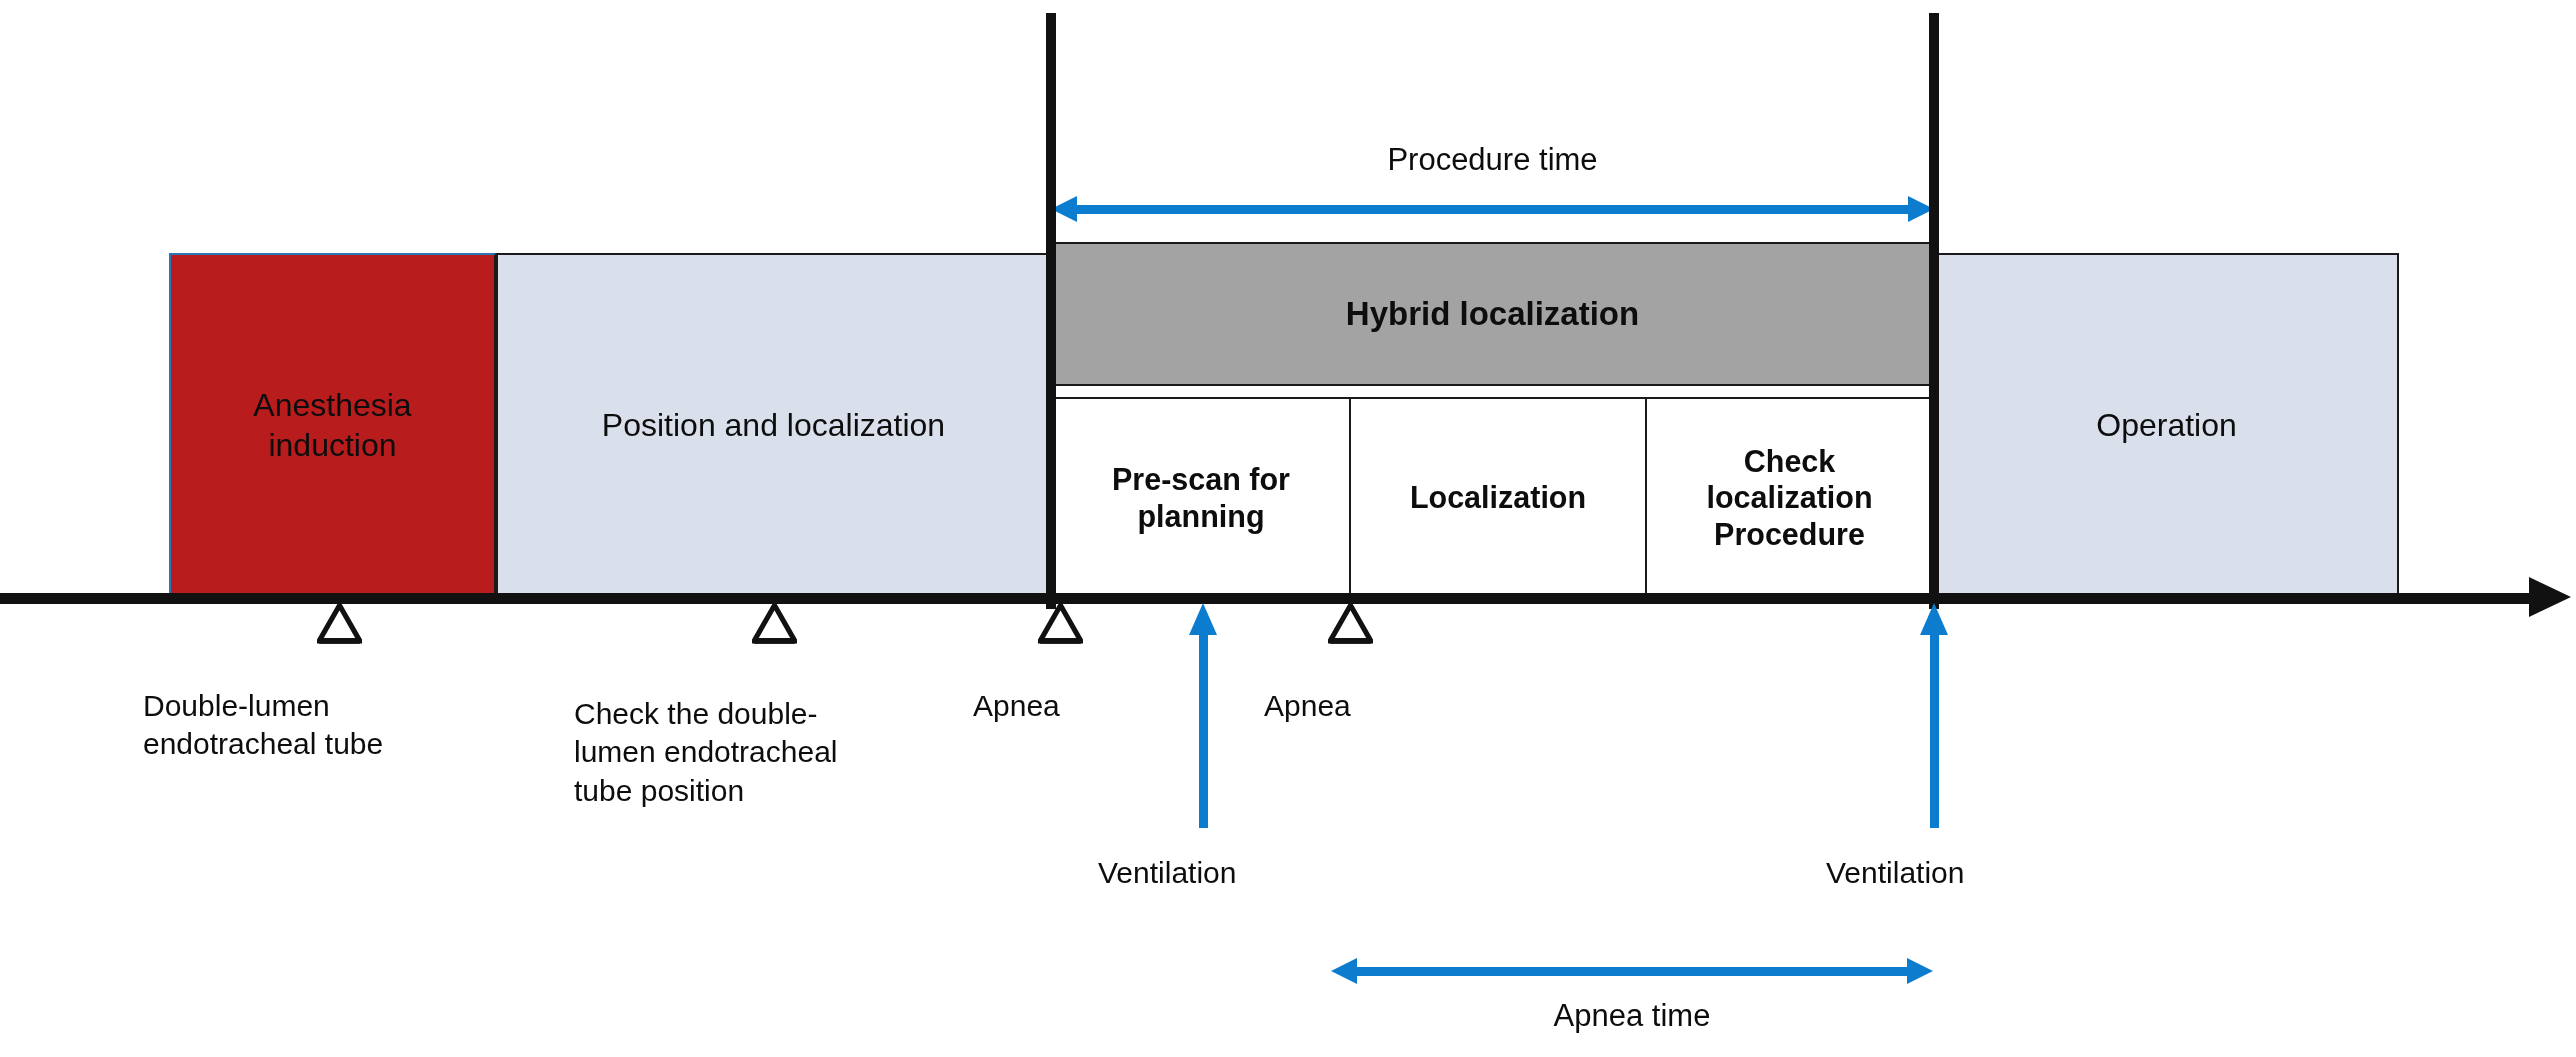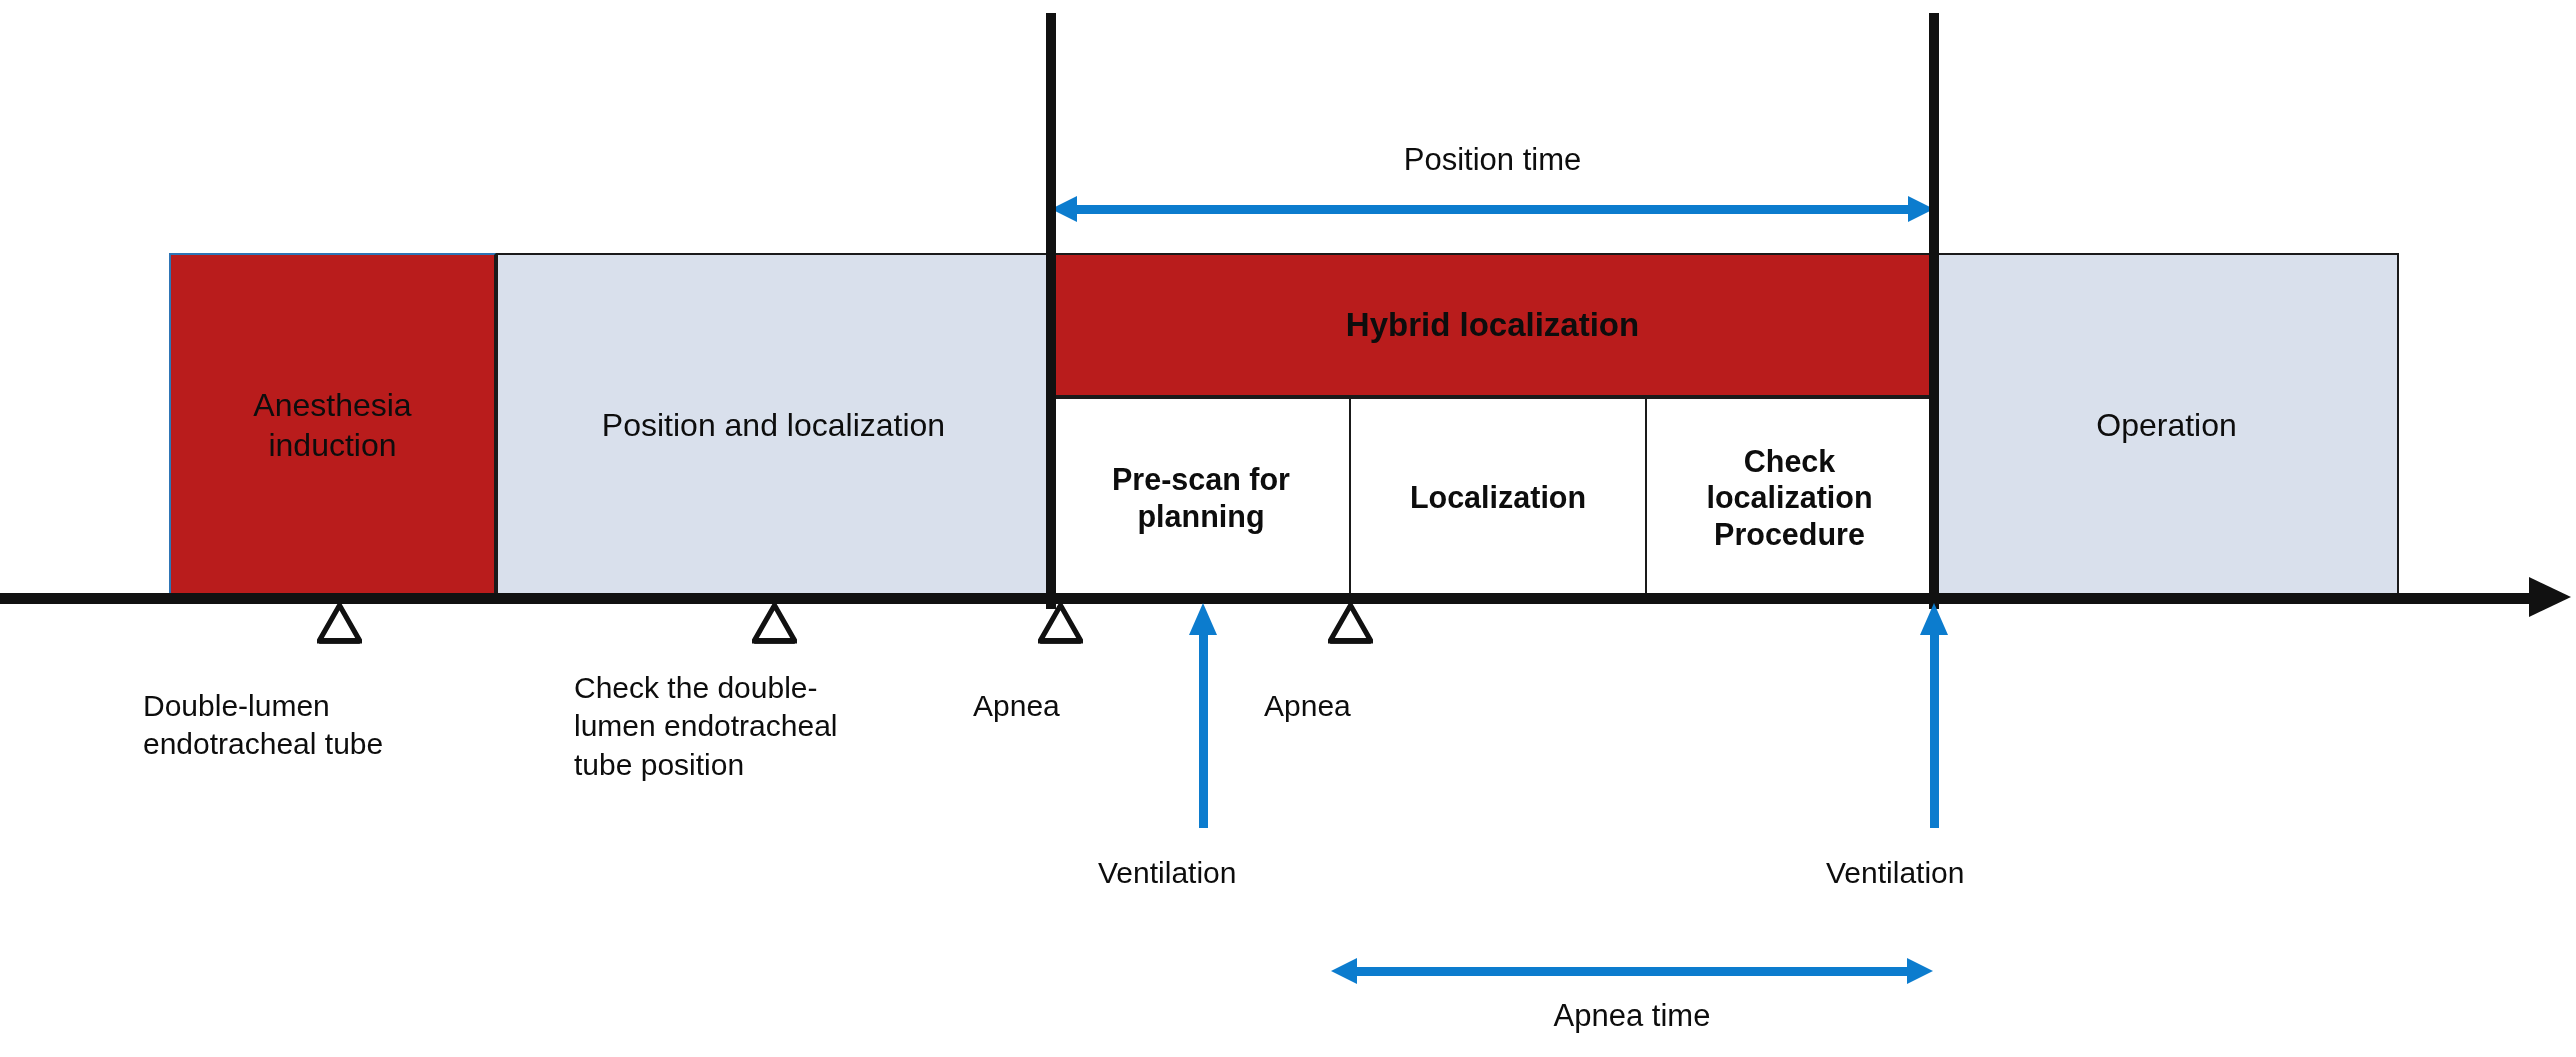--- a/index.html
+++ b/index.html
@@ -44,22 +44,22 @@
   }
   #box-operation {
     left: 1934px; top: 253px; width: 465px; height: 345px;
     background: #D9E0EC;
     border: 2.2px solid #1a1a1a;
     font-size: 32px;
   }
 
   
   #box-hybrid {
-    left: 1051px; top: 253px; width: 883px; height: 144px;
-    background: #b91c1c;
+    left: 1051px; top: 242px; width: 883px; height: 144px;
+    background: #a3a3a3;
     border: 2.2px solid #1a1a1a;
     font-size: 33px;
     font-weight: bold;
   }
 
   
   .sub-box {
     position: absolute;
     box-sizing: border-box;
     display: flex;
@@ -161,21 +161,21 @@
     text-align: center;
     font-size: 31px;
     color: #0d0d0d;
   }
 </style>
 </head>
 <body>
 
 <div id="stage">
 
-  <div class="measure-label" style="left:1051px; top:142px; width:883px;">Position  time</div>
+  <div class="measure-label" style="left:1051px; top:142px; width:883px;">Procedure  time</div>
   <div class="dbl-arrow" style="left:1051px; top:196px; width:883px;">
     <div class="cap-l"></div>
     <div class="bar"></div>
     <div class="cap-r"></div>
   </div>
 
   <div class="phase-box" id="box-anesthesia">
     <span style="white-space:pre-line">Anesthesia
 induction</span>
   </div>
@@ -232,21 +232,21 @@
   <div class="marker-triangle" style="left:1328px;">
     <svg width="45" height="41" viewBox="0 0 62 56">
       <polygon points="31,3 59,52 3,52" fill="#ffffff" stroke="#111111" stroke-width="7"></polygon>
       <rect x="3" y="48" width="56" height="8" fill="#111111"></rect>
     </svg>
   </div>
 
   <div class="axis-label" style="left:143px; top:687px; width:349px; white-space:pre-line;">Double-lumen
 endotracheal tube</div>
 
-  <div class="axis-label" style="left:574px; top:669px; width:364px; white-space:pre-line;">Check the double-
+  <div class="axis-label" style="left:574px; top:695px; width:364px; white-space:pre-line;">Check the double-
 lumen endotracheal
 tube position</div>
 
   <div class="axis-label" style="left:973px; top:687px; width:174px;">Apnea</div>
 
   <div class="axis-label" style="left:1264px; top:687px; width:174px;">Apnea</div>
 
   <div class="vent-arrow" style="left:1189px; top:603px; width:28px; height:225px;">
     <div class="head"></div>
     <div class="shaft" style="height:199px;"></div>

